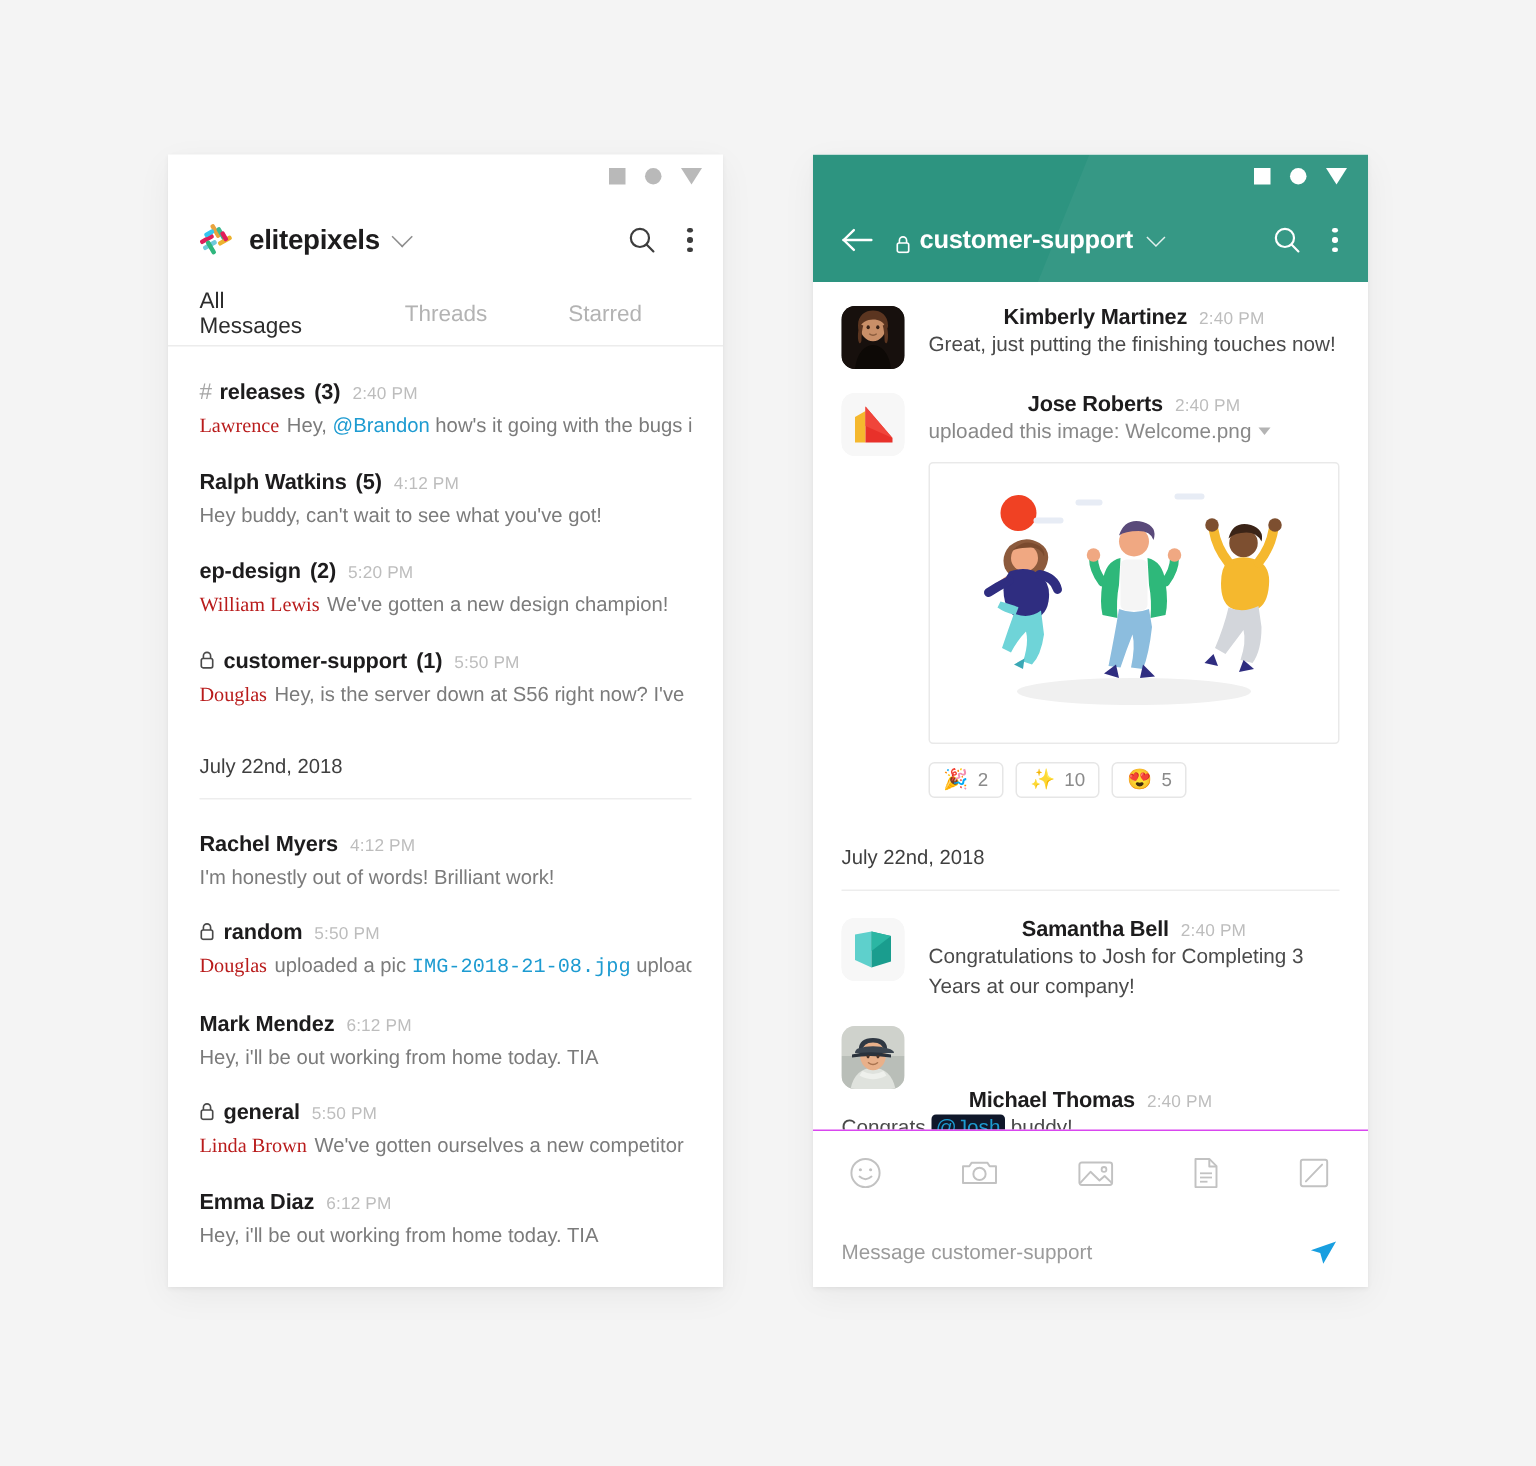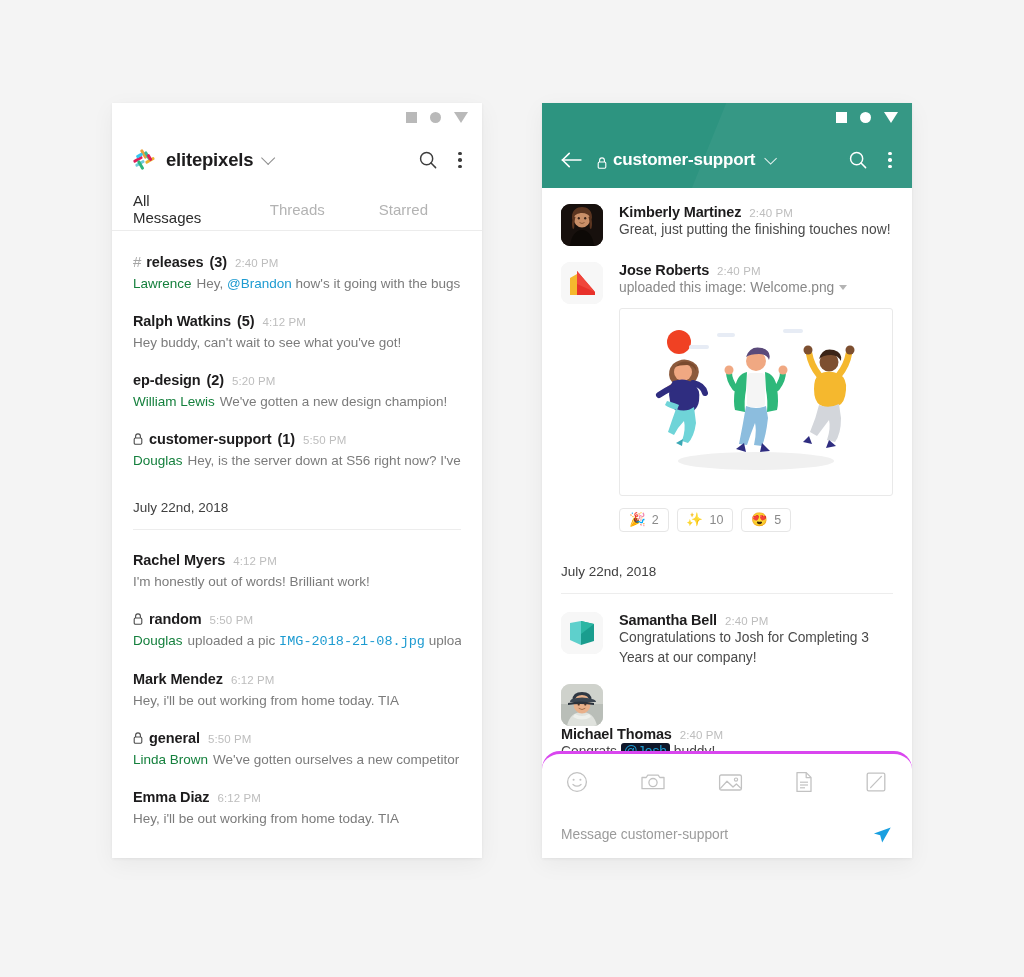--- a/index.html
+++ b/index.html
@@ -138,21 +138,21 @@
     margin-left: 8px;
     letter-spacing: 0.1px;
   }
   .conv-prev {
     font-size: 13.5px;
     color: #7b7b7b;
     margin-top: 6px;
     white-space: nowrap;
     overflow: hidden;
   }
-  .prev-author { color: #15803d; margin-right: 5px; }
+  .prev-author { color: #b91c1c; margin-right: 5px; font-family: Liberation Serif, serif; }
   .mention { color: #1d9bd1; }
   .link-blue { color: #1d9bd1; font-family: Liberation Mono, monospace; }
 
   .section-divider {
     margin-top: 30px;
     padding-top: 2px;
   }
   .date-label {
     font-size: 13.5px;
     color: #3f3f3f;
@@ -212,20 +212,21 @@
     flex: none;
     margin-right: 16px;
     overflow: hidden;
     position: relative;
     background: #eee;
   }
   .msg-col { flex: 1; min-width: 0; }
   .msg-head {
     display: flex;
     align-items: baseline;
+    justify-content: center;
   }
   .msg-name {
     font-size: 14.5px;
     font-weight: bold;
     color: #1d1c1d;
     letter-spacing: -0.15px;
   }
   .msg-text {
     font-size: 13.8px;
     color: #4a4a4a;
@@ -273,25 +274,24 @@
     font-size: 12.5px;
     color: #8a8a8a;
     background: #fff;
   }
   .reaction .emo { font-size: 13.5px; line-height: 1; }
 
   
   .composer {
     position: absolute;
     left: 0; right: 0; bottom: 0;
-    border-top: 3px solid #d946ef;
+    border-top: 1px solid #d946ef;
     background: #fff;
     padding: 0 19px;
     box-sizing: border-box;
-    border-radius: 18px;
   }
   .comp-icons {
     display: flex;
     justify-content: space-between;
     align-items: center;
     height: 56px;
     padding: 0 6px 0 4px;
   }
   .comp-row {
     display: flex;

